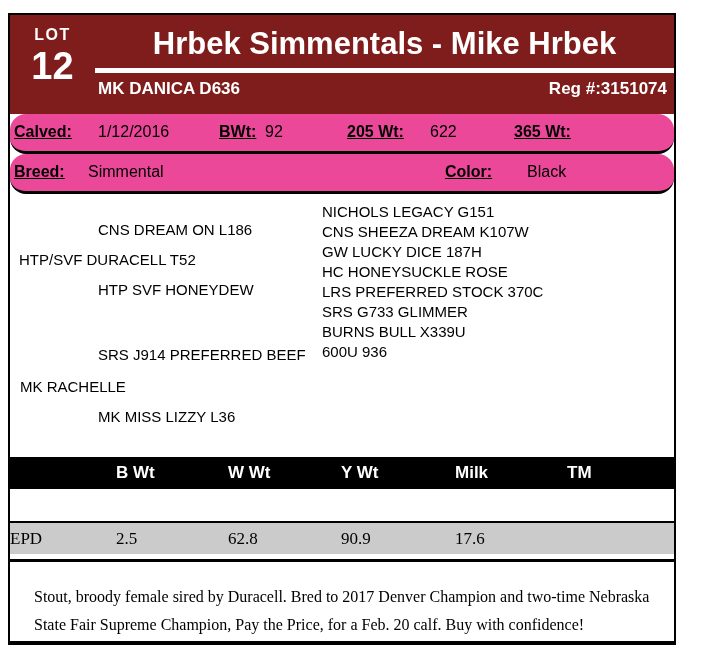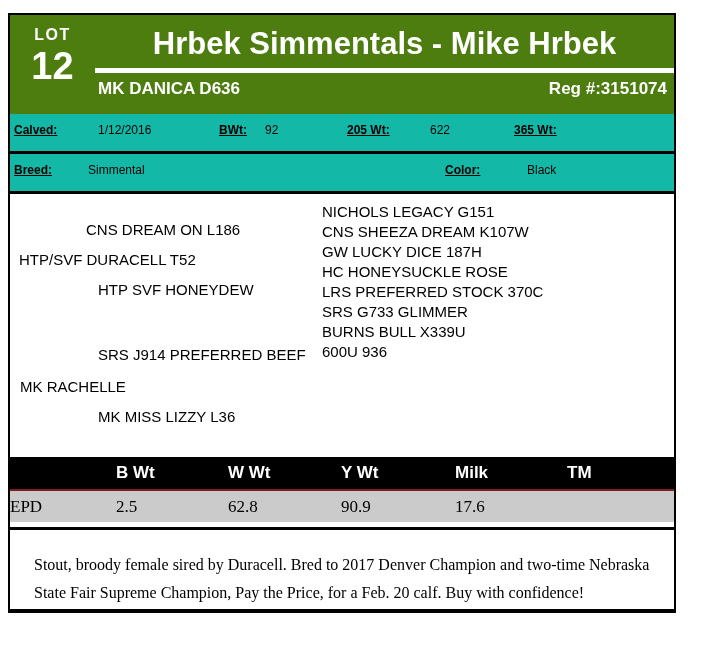--- a/index.html
+++ b/index.html
@@ -20,21 +20,21 @@
     left: 8px;
     top: 13px;
     width: 664px;
     border: 2px solid #000000;
     border-bottom-width: 4px;
     background: #ffffff;
   }
 
   
   .header {
-    background: #4d7c0f;
+    background: #7f1d1d;
     color: #ffffff;
     height: 99px;
     display: flex;
   }
   .lot-col {
     width: 85px;
     text-align: center;
     padding-top: 11px;
     flex: none;
   }
@@ -74,25 +74,26 @@
     justify-content: space-between;
     align-items: center;
     padding: 3px 7px 12px 3px;
     font-size: 17px;
     font-weight: bold;
     white-space: nowrap;
   }
 
   
   .stats-row {
-    background: #14b8a6;
+    background: #ec4899;
     height: 37px;
     border-bottom: 3px solid #000000;
     position: relative;
-    font-size: 12px;
+    font-size: 16px;
+    border-radius: 16px;
   }
   .stats-row span {
     position: absolute;
     top: 9px;
     white-space: nowrap;
   }
   .lbl {
     font-weight: bold;
     text-decoration: underline;
   }
@@ -134,23 +135,24 @@
   .epd-head {
     background: #000000;
     color: #ffffff;
     height: 32px;
     font-weight: bold;
     font-size: 17px;
   }
   .epd-row {
     background: #cbcbcb;
     height: 31px;
-    border-top: 2px solid #7f1d1d;
+    border-top: 2px solid #000000;
     font-family: "Liberation Serif", serif;
     font-size: 17px;
+    margin-top: 32px;
   }
   .gap {
     height: 5px;
     background: #ffffff;
   }
 
   
   .footer {
     border-top: 3px solid #000000;
     background: #ffffff;
@@ -197,21 +199,21 @@
   </div>
 
   <div class="stats-row">
     <span class="lbl" style="left:4px">Breed:</span>
     <span style="left:78px">Simmental</span>
     <span class="lbl" style="left:435px">Color:</span>
     <span style="left:517px">Black</span>
   </div>
 
   <div class="pedigree">
-    <div class="ped-item" style="left:76px; top:26px">CNS DREAM ON L186</div>
+    <div class="ped-item" style="left:88px; top:26px">CNS DREAM ON L186</div>
     <div class="ped-item" style="left:9px;  top:56px">HTP/SVF DURACELL T52</div>
     <div class="ped-item" style="left:88px; top:86px">HTP SVF HONEYDEW</div>
     <div class="ped-item" style="left:88px; top:151px">SRS J914 PREFERRED BEEF</div>
     <div class="ped-item" style="left:10px; top:183px">MK RACHELLE</div>
     <div class="ped-item" style="left:88px; top:213px">MK MISS LIZZY L36</div>
     <div class="ped-gen3">
       <div>NICHOLS LEGACY G151</div>
       <div>CNS SHEEZA DREAM K107W</div>
       <div>GW LUCKY DICE 187H</div>
       <div>HC HONEYSUCKLE ROSE</div>

